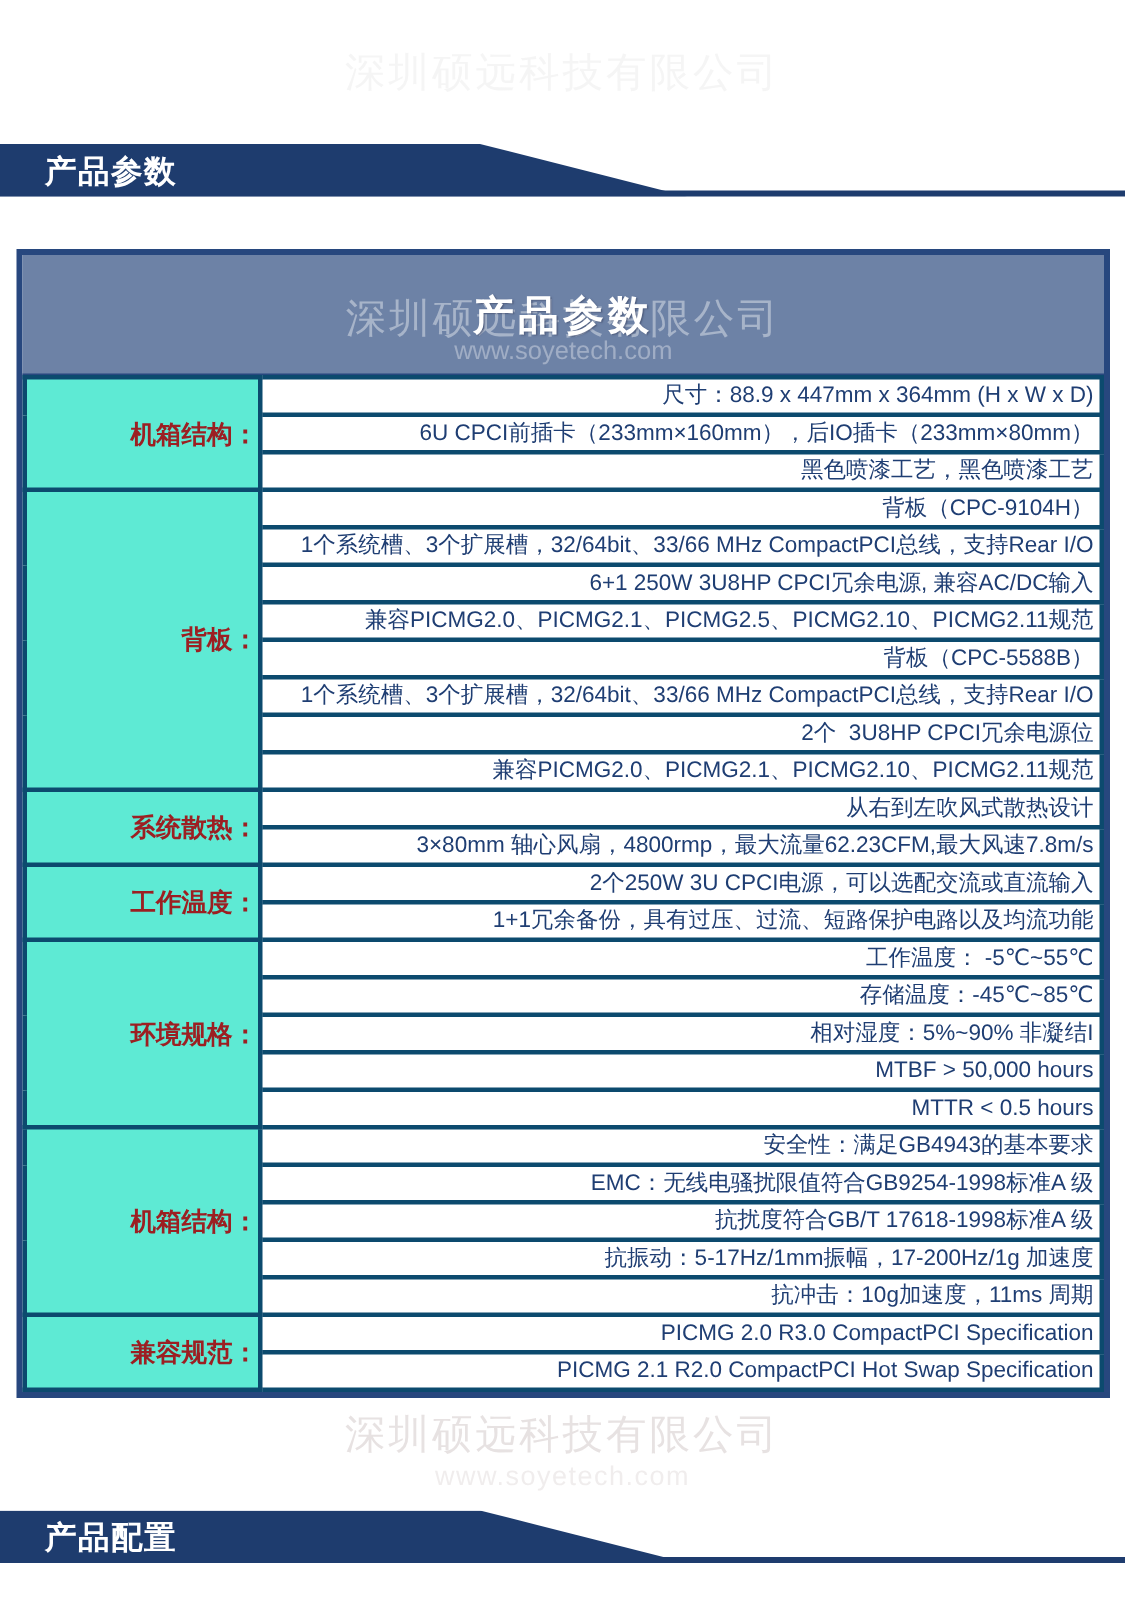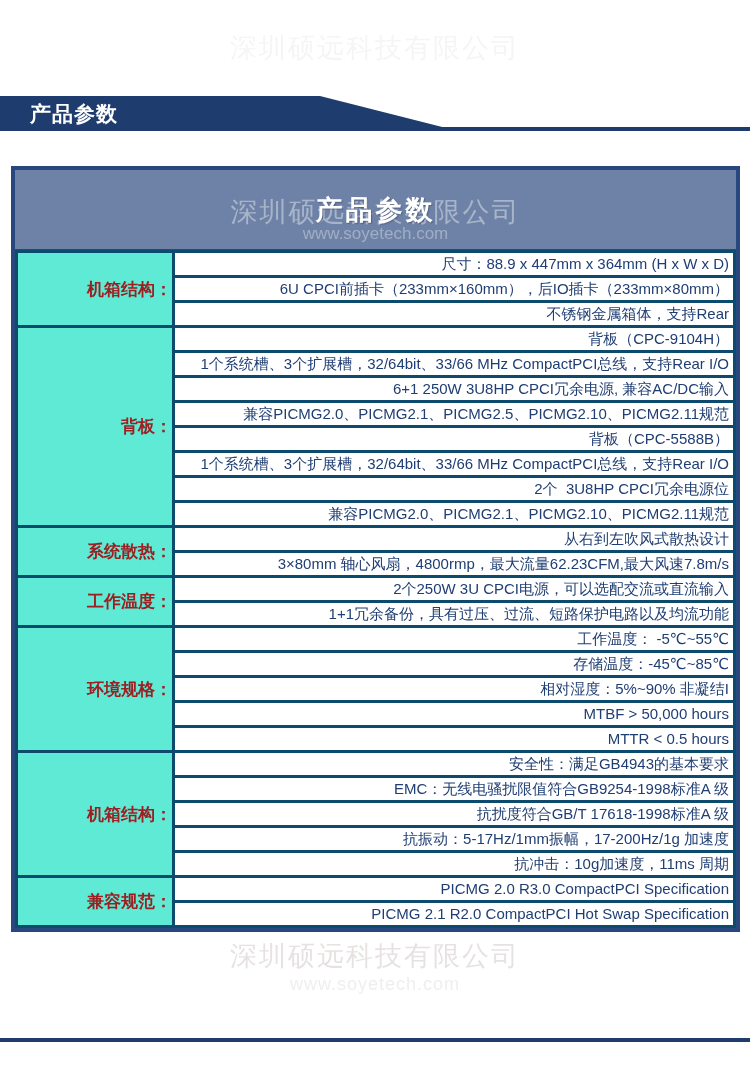--- a/index.html
+++ b/index.html
@@ -102,21 +102,21 @@
     <tbody>
 
       <tr>
         <td class="label" rowspan="3">机箱结构：</td>
         <td class="val">尺寸：88.9 x 447mm x 364mm (H x W x D)</td>
       </tr>
       <tr>
           <td class="val">6U CPCI前插卡（233mm×160mm），后IO插卡（233mm×80mm）</td>
         </tr>
       <tr>
-          <td class="val">不锈钢金属箱体，支持Rear</td>
+          <td class="val">黑色喷漆工艺，黑色喷漆工艺</td>
         </tr>
 
       <tr>
         <td class="label" rowspan="8">背板：</td>
         <td class="val">背板（CPC-9104H）</td>
       </tr>
       <tr>
           <td class="val">1个系统槽、3个扩展槽，32/64bit、33/66 MHz CompactPCI总线，支持Rear I/O</td>
         </tr>
       <tr>
@@ -199,13 +199,16 @@
   </table>
 </div>
 
 <div class="wm" id="wm-bottom">
   <div class="co">深圳硕远科技有限公司</div>
   <div class="url">www.soyetech.com</div>
 </div>
 
 <div class="banner" id="banner-bottom">
   <div class="underline"></div>
+  <div class="bar">
+    <span>产品配置</span>
+  </div>
 </div>
 
 </body></html>

